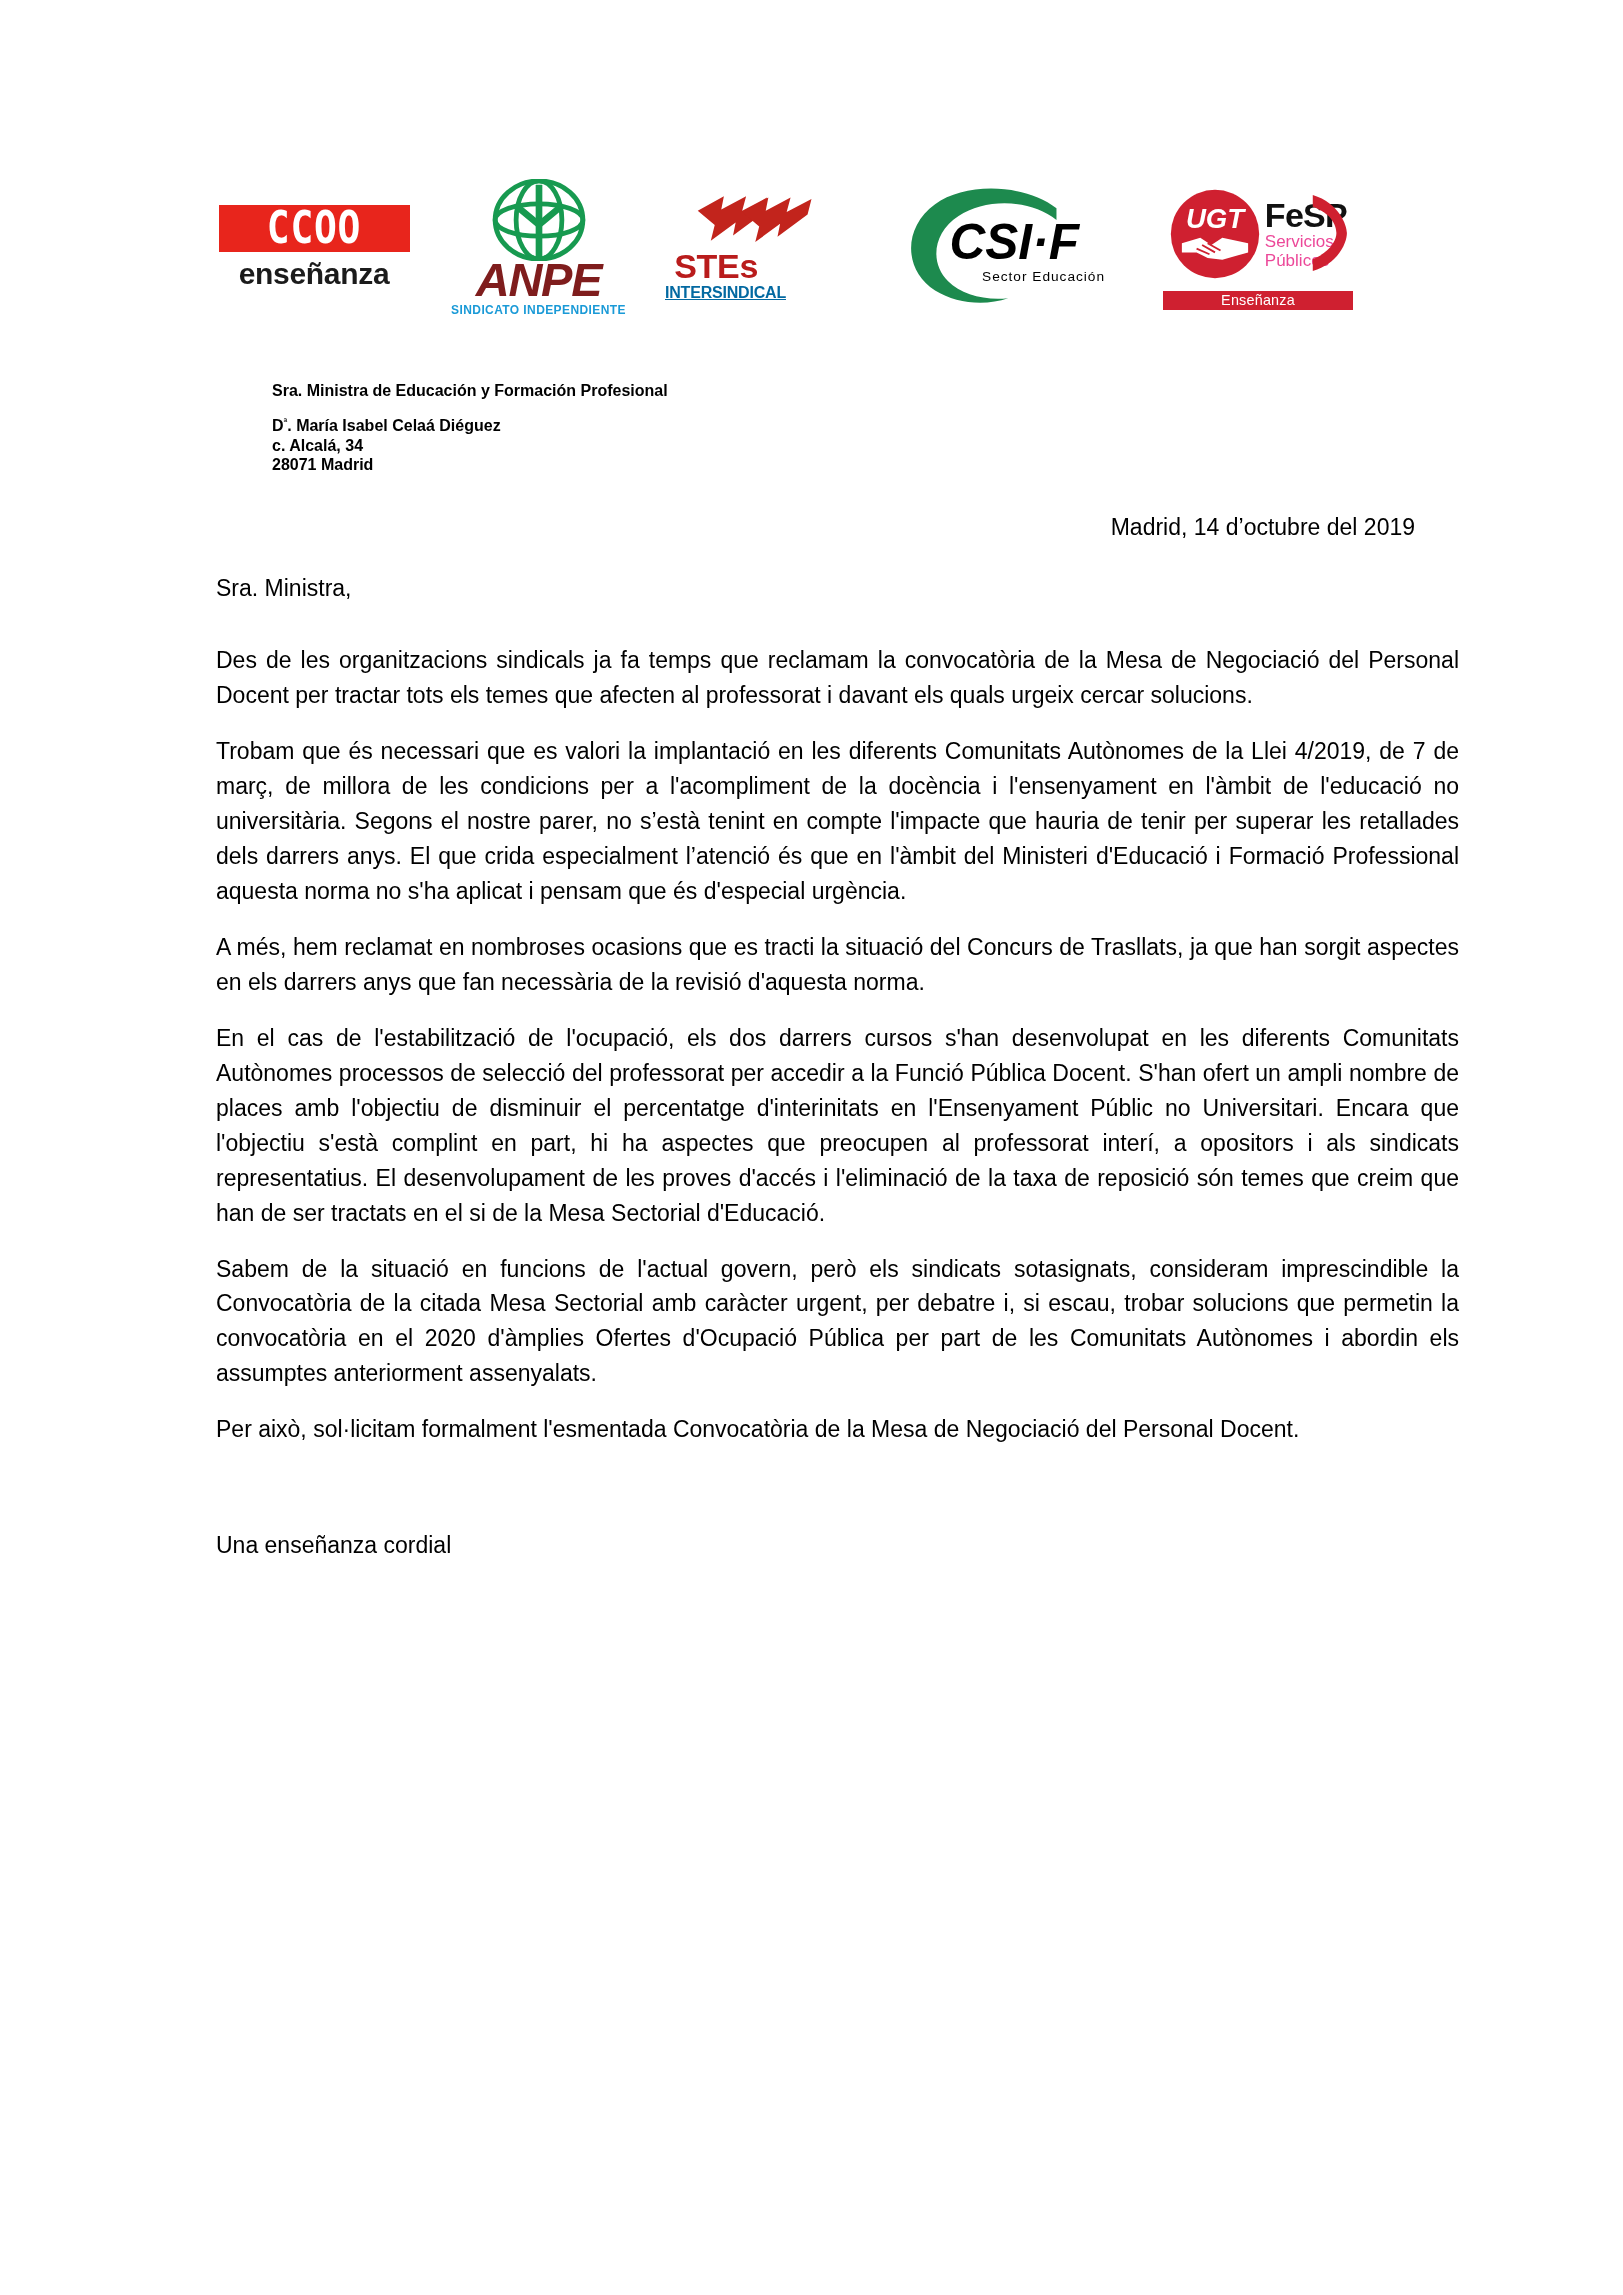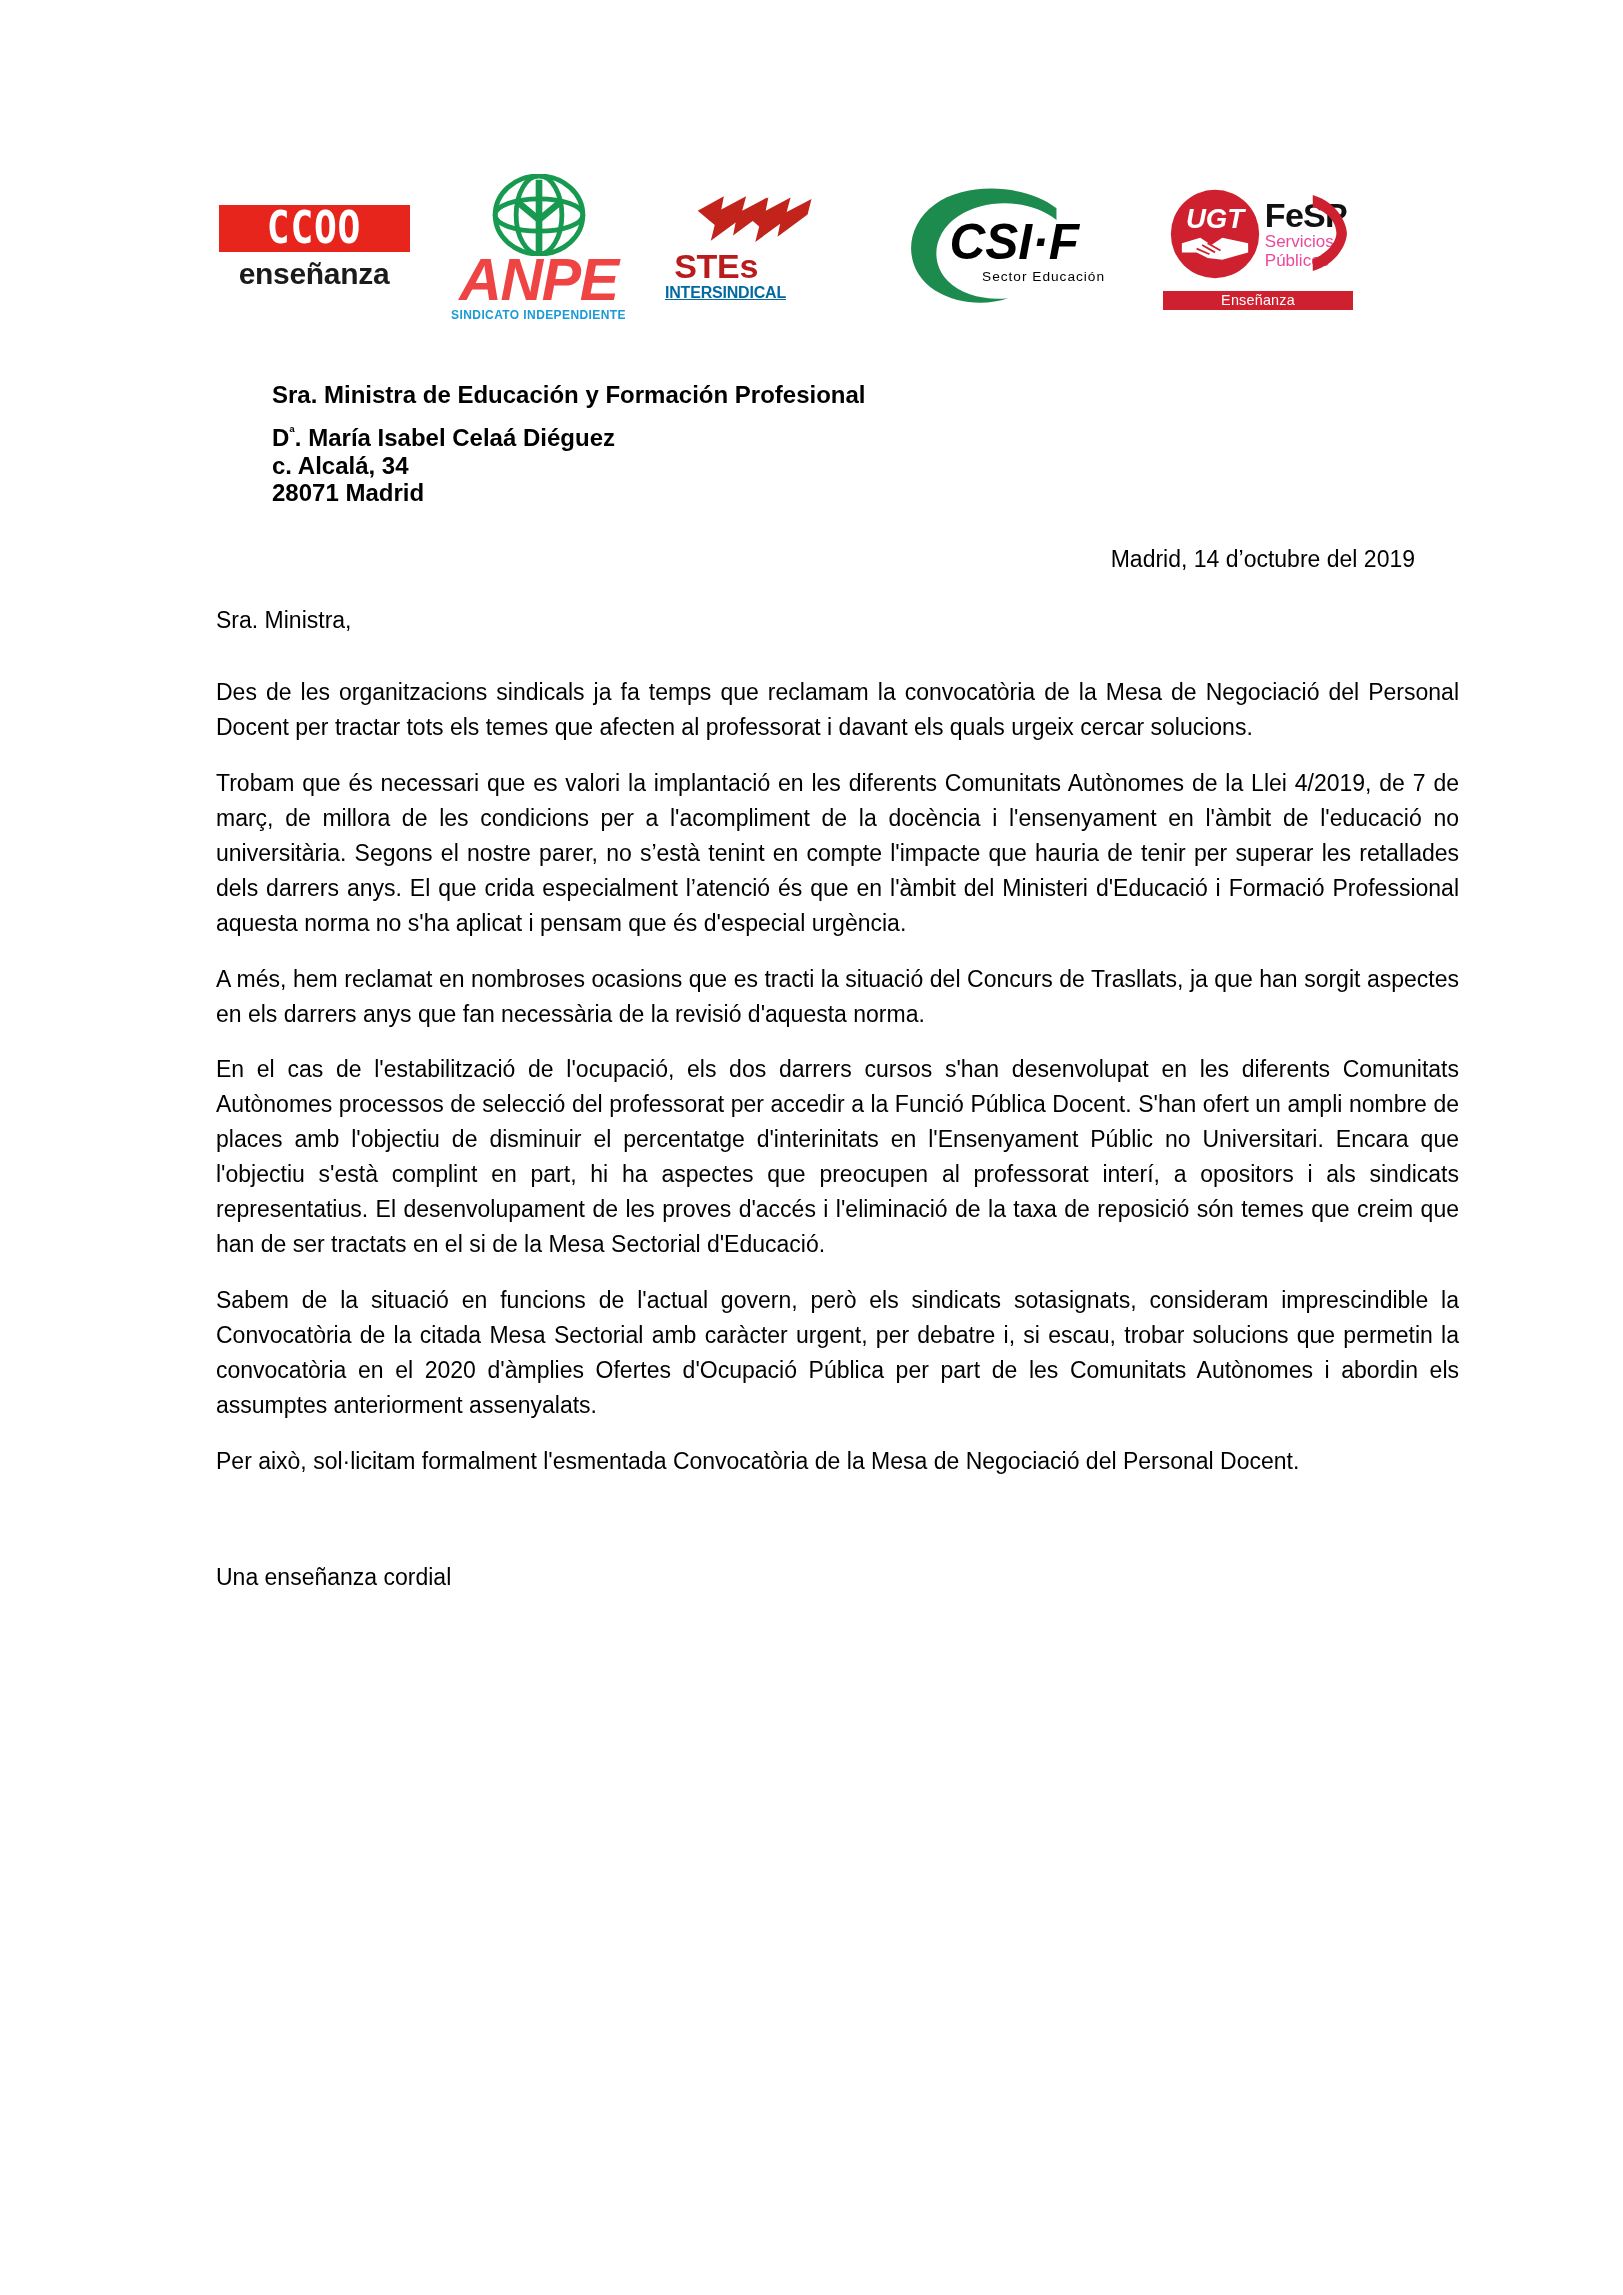--- a/index.html
+++ b/index.html
@@ -69,22 +69,22 @@
     margin-top: 5.9px;
     letter-spacing: -0.3px;
   }
 
   
   .logo-anpe { width: 177px; }
   .anpe-globe { width: 98px; height: 82px; }
   .anpe-word {
     font-weight: 700;
     font-style: italic;
-    font-size: 59px;
-    color: #ef4444;
+    font-size: 47px;
+    color: #7f1d1d;
     line-height: 0.92;
     letter-spacing: -1.3px;
     margin-top: -2.6px;
   }
   .anpe-sub {
     font-weight: 700;
     font-size: 12px;
     color: #1a9ad7;
     letter-spacing: 0.4px;
     margin-top: 1.3px;
@@ -167,21 +167,21 @@
   
   .letter {
     position: absolute;
     left: 216px;
     top: 383px;
     width: 1243px;
   }
   .addressee {
     margin-left: 56px;
     font-weight: 700;
-    font-size: 24px;
+    font-size: 16px;
     line-height: 1.0;
   }
   .addressee .line-title { margin-bottom: 18.3px; }
   .addressee .line { margin-bottom: 3.3px; }
   .addressee sup { font-size: 0.62em; vertical-align: super; }
 
   .date-line {
     text-align: right;
     font-size: 23px;
     margin-top: 41px;

